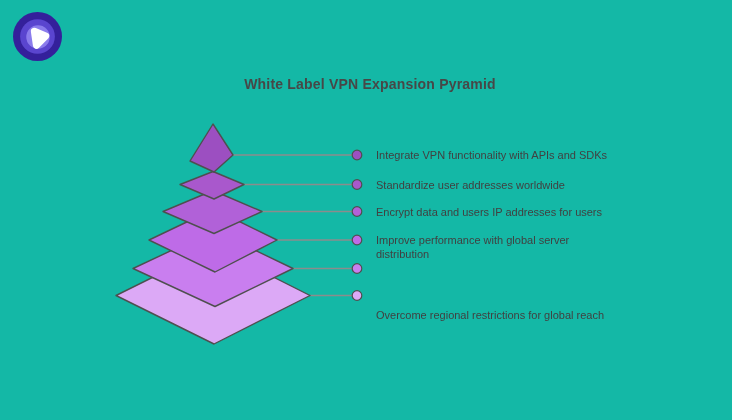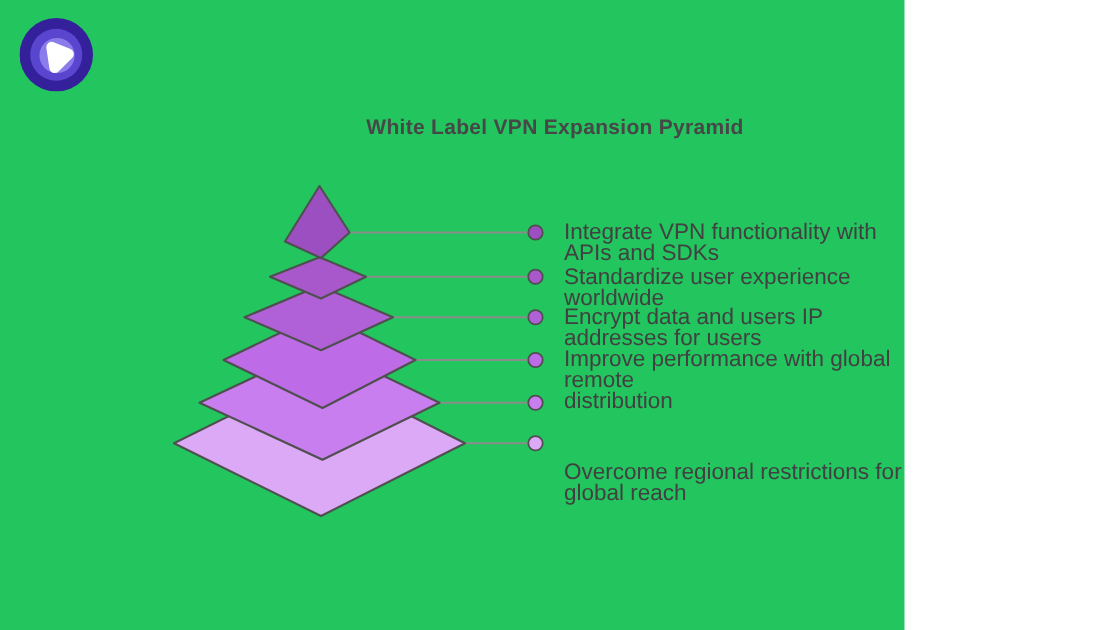--- a/index.html
+++ b/index.html
@@ -1,31 +1,31 @@
 <!DOCTYPE html>
 <html><head>
 <meta charset="utf-8">
 <style>
   html,body { margin:0; padding:0; background:#ffffff; }
   .canvas {
-    position:relative; width:603px; height:420px; background:#22c55e;
+    position:relative; width:732px; height:420px; background:#14b8a6;
     overflow:hidden; font-family:"Liberation Sans", sans-serif;
   }
   .logo { position:absolute; left:13px; top:12px; width:49px; height:49px; }
   .title {
     position:absolute; left:0; top:76px; width:740px; text-align:center;
     font-size:14px; font-weight:700; color:#474747; letter-spacing:0.2px;
   }
   .diagram { position:absolute; left:0; top:0; width:740px; height:420px; }
   .diagram polygon { stroke:#4F4F4F; stroke-width:1.4; stroke-linejoin:round; }
   .diagram line { stroke:#8C8C8C; stroke-width:1.4; }
   .diagram circle.dot { stroke:#4F4F4F; stroke-width:1.2; }
   .label {
     position:absolute; left:376px; max-width:260px;
-    font-size:15px; line-height:14px; color:#414141; white-space:pre-line;
+    font-size:11px; line-height:14px; color:#414141; white-space:pre-line;
   }
   .lbl-0 { top:148px; }
   .lbl-1 { top:178px; }
   .lbl-2 { top:205px; }
   .lbl-3 { top:233px; }
   .lbl-4 { top:277px; }
   .lbl-5 { top:308px; }
 </style>
 </head>
 <body>
@@ -59,19 +59,19 @@
 
     <circle class="dot" cx="357" cy="155" r="4.8" fill="#9C4FC1"></circle>
     <circle class="dot" cx="357" cy="184.5" r="4.8" fill="#A958CC"></circle>
     <circle class="dot" cx="357" cy="211.5" r="4.8" fill="#B161D8"></circle>
     <circle class="dot" cx="357" cy="240" r="4.8" fill="#BE6BE7"></circle>
     <circle class="dot" cx="357" cy="268.5" r="4.8" fill="#C97EEF"></circle>
     <circle class="dot" cx="357" cy="295.5" r="4.8" fill="#DCA9F6"></circle>
   </svg>
 
   <div class="label lbl-0">Integrate VPN functionality with APIs and SDKs</div>
-  <div class="label lbl-1">Standardize user experience worldwide</div>
+  <div class="label lbl-1">Standardize user addresses worldwide</div>
   <div class="label lbl-2">Encrypt data and users IP addresses for users</div>
-  <div class="label lbl-3">Improve performance with global remote
+  <div class="label lbl-3">Improve performance with global server
 distribution</div>
   <div class="label lbl-5">Overcome regional restrictions for global reach</div>
 
 </div>
 
 </body></html>

